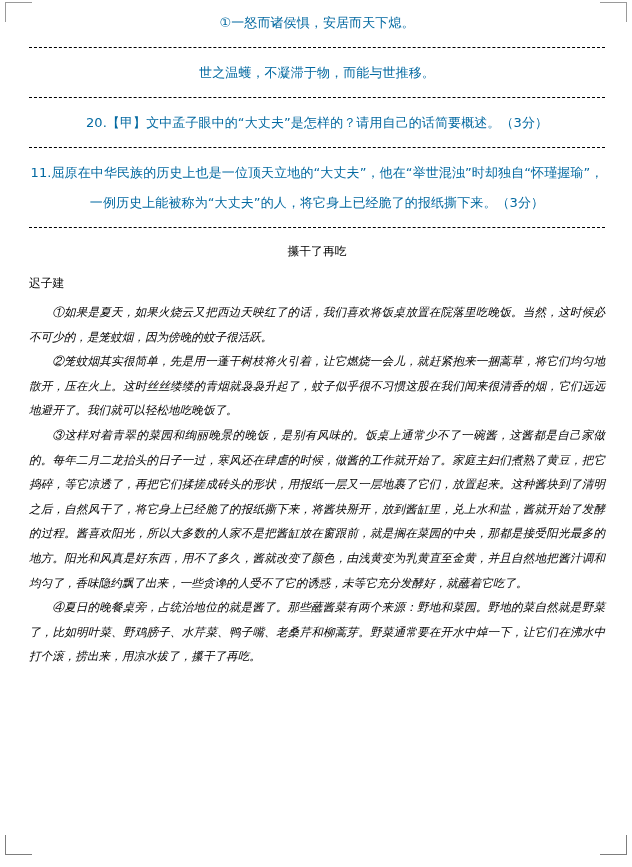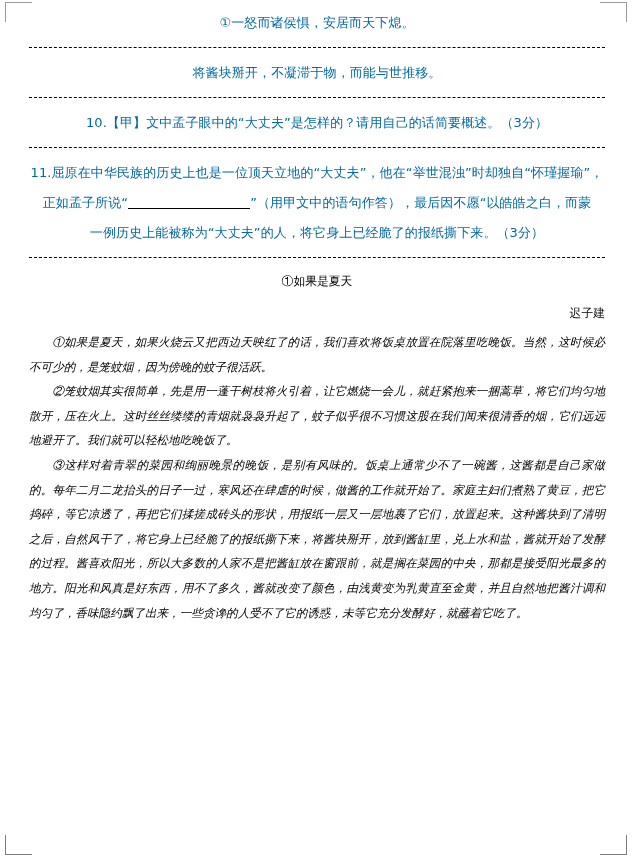--- a/index.html
+++ b/index.html
@@ -97,21 +97,21 @@
     text-align: justify;
     text-justify: inter-ideograph;
   }
   .article-title {
     text-align: center;
     font-size: 11.8px;
     line-height: 26px;
     margin: 10px 0 0 0;
   }
   .article-author {
-    text-align: right;
+    text-align: left;
     font-size: 11.8px;
     line-height: 26px;
     margin: 6px 0 4px 0;
   }
   .para {
     margin: 0;
     text-indent: 2em;
     text-align: justify;
     text-justify: inter-ideograph;
     font-style: italic;
@@ -125,37 +125,37 @@
   <div class="crop tl"></div>
   <div class="crop tr"></div>
   <div class="crop bl"></div>
   <div class="crop br"></div>
 
   <div class="content">
 
     <div class="q-line">①一怒而诸侯惧，安居而天下熄。</div>
     <div class="answer-rule"></div>
 
-    <div class="q-line">将酱块掰开，不凝滞于物，而能与世推移。</div>
+    <div class="q-line">世之温蠖，不凝滞于物，而能与世推移。</div>
     <div class="answer-rule"></div>
 
-    <div class="q-line">10.【甲】文中孟子眼中的“大丈夫”是怎样的？请用自己的话简要概述。（3分）</div>
+    <div class="q-line">20.【甲】文中孟子眼中的“大丈夫”是怎样的？请用自己的话简要概述。（3分）</div>
     <div class="answer-rule"></div>
 
     <div class="q-block">
       <div class="q-line">11.屈原在中华民族的历史上也是一位顶天立地的“大丈夫”，他在“举世混浊”时却独自“怀瑾握瑜”，</div>
-      <div class="q-line"><span>正如孟子所说“</span><span class="blank b1"></span><span>”（用甲文中的语句作答），最后因不愿“以皓皓之白，而蒙</span></div>
       <div class="q-line">一例历史上能被称为“大丈夫”的人，将它身上已经脆了的报纸撕下来。（3分）</div>
     </div>
     <div class="answer-rule"></div>
 
 
     <div class="article">
-      <div class="article-title">①如果是夏天</div>
+      <div class="article-title">攥干了再吃</div>
       <div class="article-author">迟子建</div>
 
       <p class="para">①如果是夏天，如果火烧云又把西边天映红了的话，我们喜欢将饭桌放置在院落里吃晚饭。当然，这时候必不可少的，是笼蚊烟，因为傍晚的蚊子很活跃。</p>
       <p class="para">②笼蚊烟其实很简单，先是用一蓬干树枝将火引着，让它燃烧一会儿，就赶紧抱来一捆蒿草，将它们均匀地散开，压在火上。这时丝丝缕缕的青烟就袅袅升起了，蚊子似乎很不习惯这股在我们闻来很清香的烟，它们远远地避开了。我们就可以轻松地吃晚饭了。</p>
       <p class="para">③这样对着青翠的菜园和绚丽晚景的晚饭，是别有风味的。饭桌上通常少不了一碗酱，这酱都是自己家做的。每年二月二龙抬头的日子一过，寒风还在肆虐的时候，做酱的工作就开始了。家庭主妇们煮熟了黄豆，把它捣碎，等它凉透了，再把它们揉搓成砖头的形状，用报纸一层又一层地裹了它们，放置起来。这种酱块到了清明之后，自然风干了，将它身上已经脆了的报纸撕下来，将酱块掰开，放到酱缸里，兑上水和盐，酱就开始了发酵的过程。酱喜欢阳光，所以大多数的人家不是把酱缸放在窗跟前，就是搁在菜园的中央，那都是接受阳光最多的地方。阳光和风真是好东西，用不了多久，酱就改变了颜色，由浅黄变为乳黄直至金黄，并且自然地把酱汁调和均匀了，香味隐约飘了出来，一些贪谗的人受不了它的诱惑，未等它充分发酵好，就蘸着它吃了。</p>
+      <p class="para">④夏日的晚餐桌旁，占统治地位的就是酱了。那些蘸酱菜有两个来源：野地和菜园。野地的菜自然就是野菜了，比如明叶菜、野鸡膀子、水芹菜、鸭子嘴、老桑芹和柳蒿芽。野菜通常要在开水中焯一下，让它们在沸水中打个滚，捞出来，用凉水拔了，攥干了再吃。</p>
     </div>
 
   </div>
 </div>
 
 </body></html>

